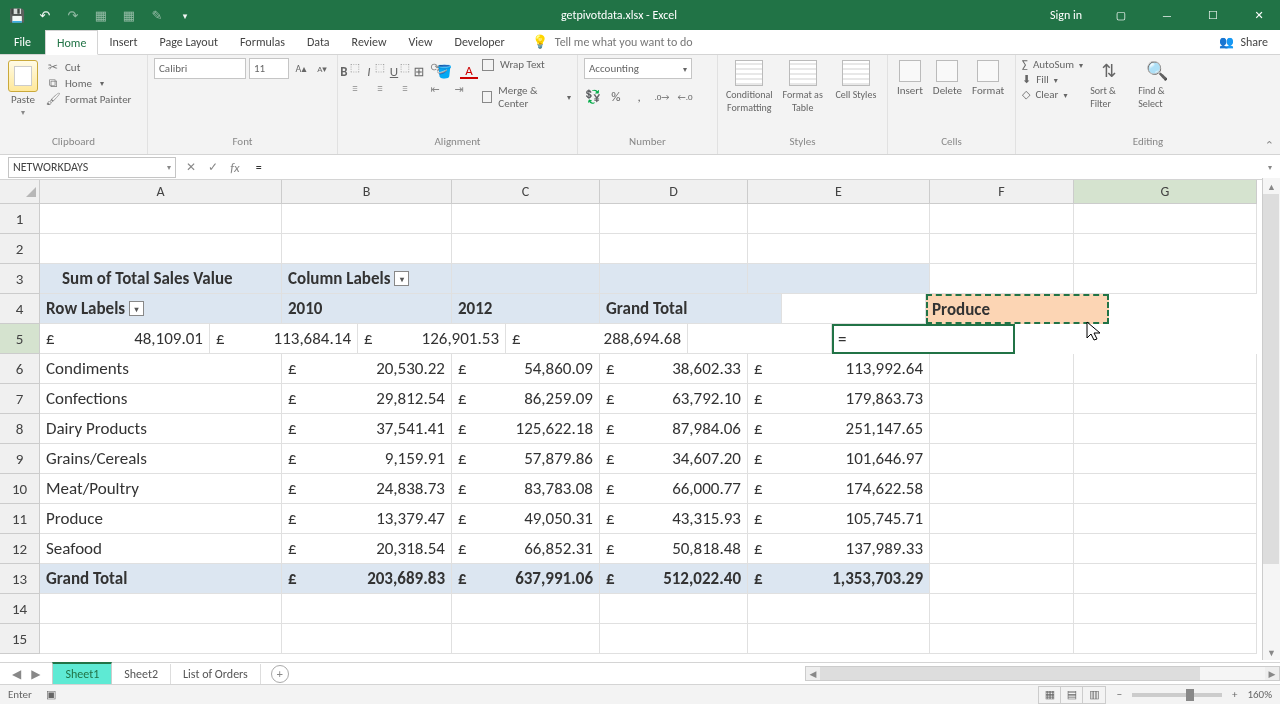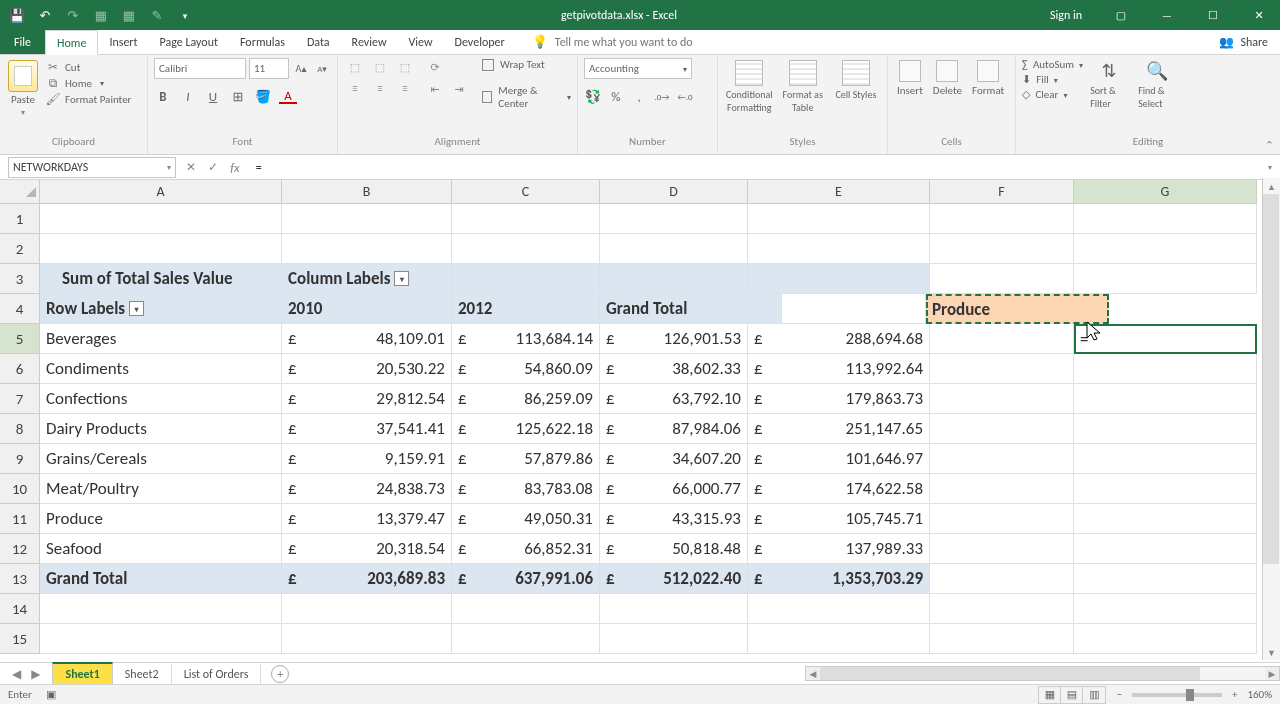--- a/index.html
+++ b/index.html
@@ -91,21 +91,21 @@
 .cell.bold{font-weight:700}
 .cell.orange{background:#fcd5b4}
 .cell.editing{border:2px solid #217346;padding:0 4px}
 .cell.dashed{border:2px dashed #217346;padding:0 4px}
 .filter-btn{width:15px;height:15px;border:1px solid #888;background:#fff;display:flex;align-items:center;justify-content:center;font-size:8px;margin-left:4px;color:#555}
 
 
 .sheettabs{height:22px;background:#fff;border-top:1px solid #d4d4d4;display:flex;align-items:center;font-size:12px}
 .st-nav{display:flex;gap:10px;padding:0 12px;color:#888}
 .st{padding:3px 12px;color:#555;border-right:1px solid #ddd;display:flex;align-items:center}
-.st.active{background:#fde047;border-top:2px solid #217346;border-left:1px solid #ccc;border-right:1px solid #ccc;font-weight:700;color:#217346;margin-top:-2px}
+.st.active{background:#5eead4;border-top:2px solid #217346;border-left:1px solid #ccc;border-right:1px solid #ccc;font-weight:400;color:#217346;margin-top:-2px}
 .st-add{width:18px;height:18px;border:1px solid #aaa;border-radius:50%;display:flex;align-items:center;justify-content:center;margin-left:10px;color:#888}
 .hscroll{margin-left:auto;width:475px;height:15px;border:1px solid #ccc;display:flex;align-items:center;position:relative;background:#f5f5f5}
 .hscroll-thumb{position:absolute;left:14px;width:380px;height:13px;background:#ddd}
 .hscroll-arr{width:14px;height:13px;display:flex;align-items:center;justify-content:center;font-size:9px;color:#888;background:#eee}
 .hscroll-arr.r{margin-left:auto}
 
 
 .statusbar{height:20px;background:#f3f3f3;border-top:1px solid #d4d4d4;display:flex;align-items:center;font-size:11px;color:#666;padding:0 8px}
 .sb-right{margin-left:auto;display:flex;align-items:center;gap:10px}
 .vbtns{display:flex;border:1px solid #ccc}
@@ -184,21 +184,21 @@
         <div>
             <span class="mini-icn">🖌</span>
             <span>Format Painter</span>
           </div>
       </div>
     </div>
     <div class="rgroup-label">Clipboard</div>
   </div>
 
   <div class="rgroup" style="width:190px">
-    <div class="rgroup-content" style="flex-direction:column">
+    <div class="rgroup-content" style="flex-direction:row">
       <div class="font-top">
         <div class="font-name">
             <span>Calibri</span>
           </div>
         <div class="font-size">
             <span>11</span>
           </div>
         <span class="fbtn" style="font-size:10px">A▴</span>
         <span class="fbtn" style="font-size:9px">A▾</span>
       </div>
@@ -410,21 +410,20 @@
       </div>
       <div class="row">
         <div class="cell pivot-h bold" style="width: 242px;">Row Labels <span class="filter-btn" style="float:right">▾</span></div>
         <div class="cell pivot-h bold" style="width: 170px;">2010</div>
         <div class="cell pivot-h bold" style="width: 148px;">2012</div>
         <div class="cell pivot-h bold" style="width: 182px;">Grand Total</div>
         <div class="cell" style="width: 144px;"></div>
         <div class="cell orange bold dashed" style="width: 183px;">Produce</div>
       </div>
       <div class="row">
-        <div class="cell" style="width: 242px;">Beverages</div>
         <div class="cell cur" style="width: 170px;">
           <span class="sym">£</span>
           <span>48,109.01</span>
         </div>
         <div class="cell cur" style="width: 148px;">
           <span class="sym">£</span>
           <span>113,684.14</span>
         </div>
         <div class="cell cur" style="width: 148px;">
           <span class="sym">£</span>

